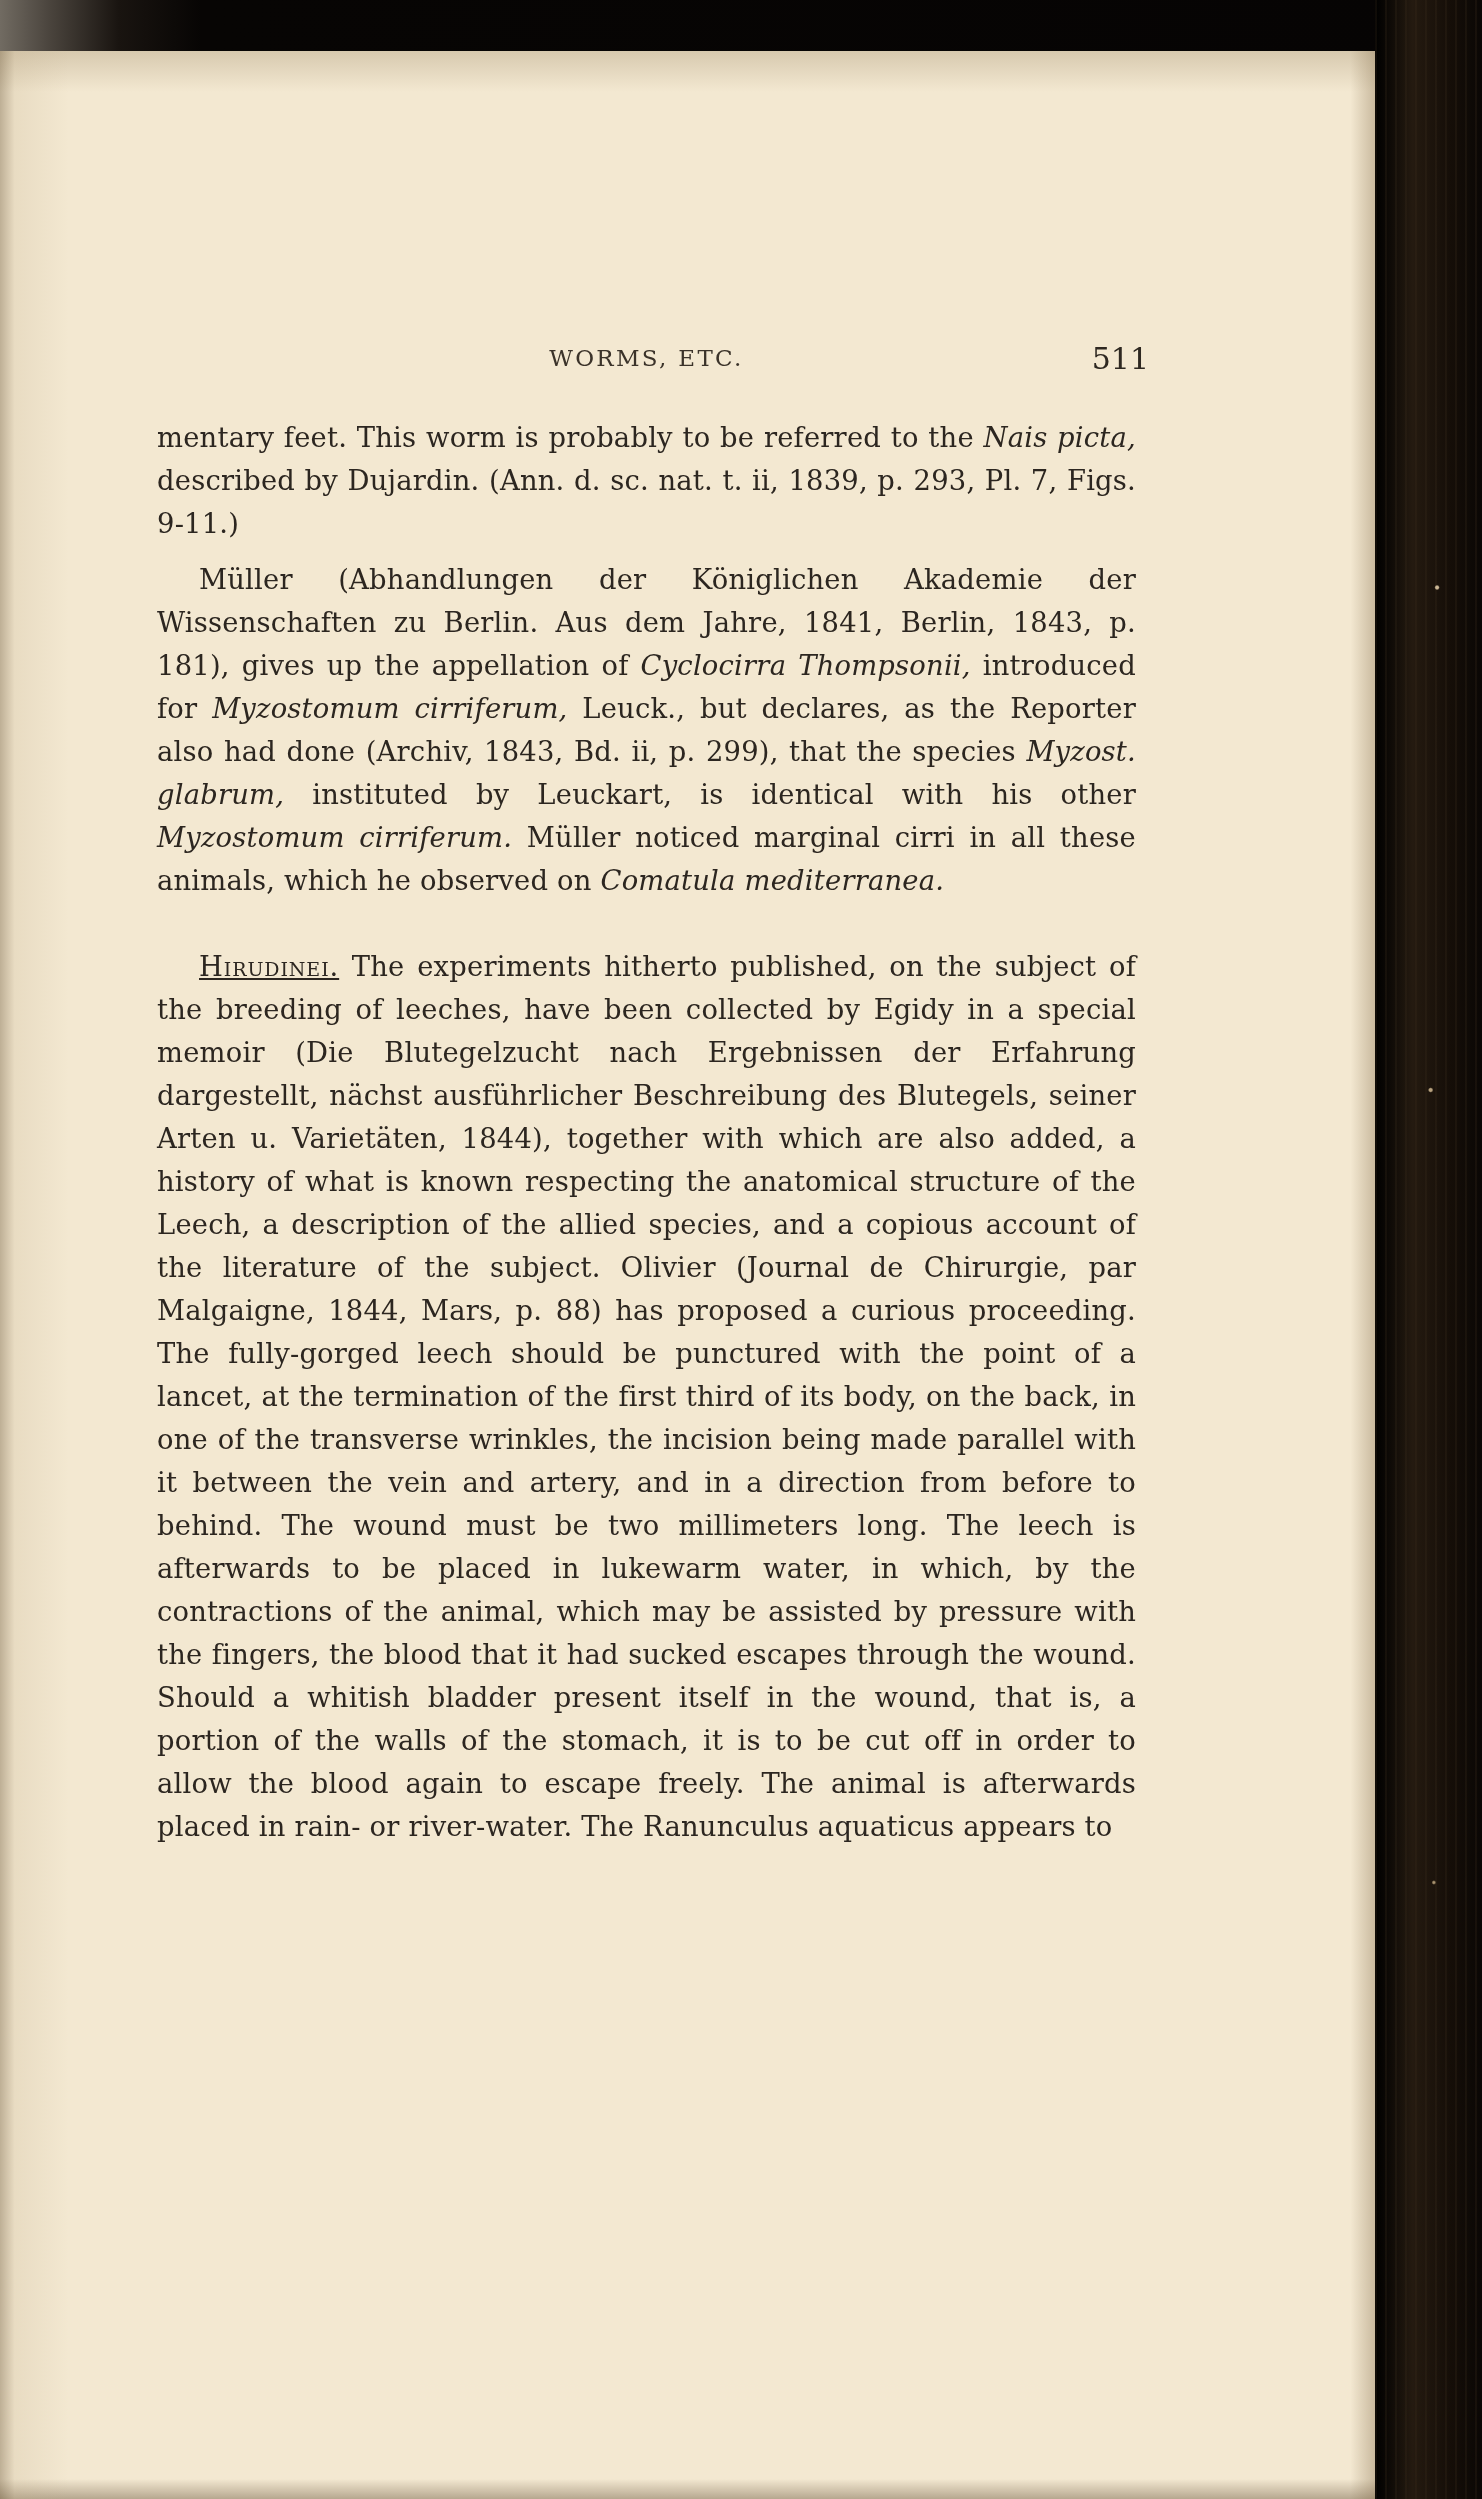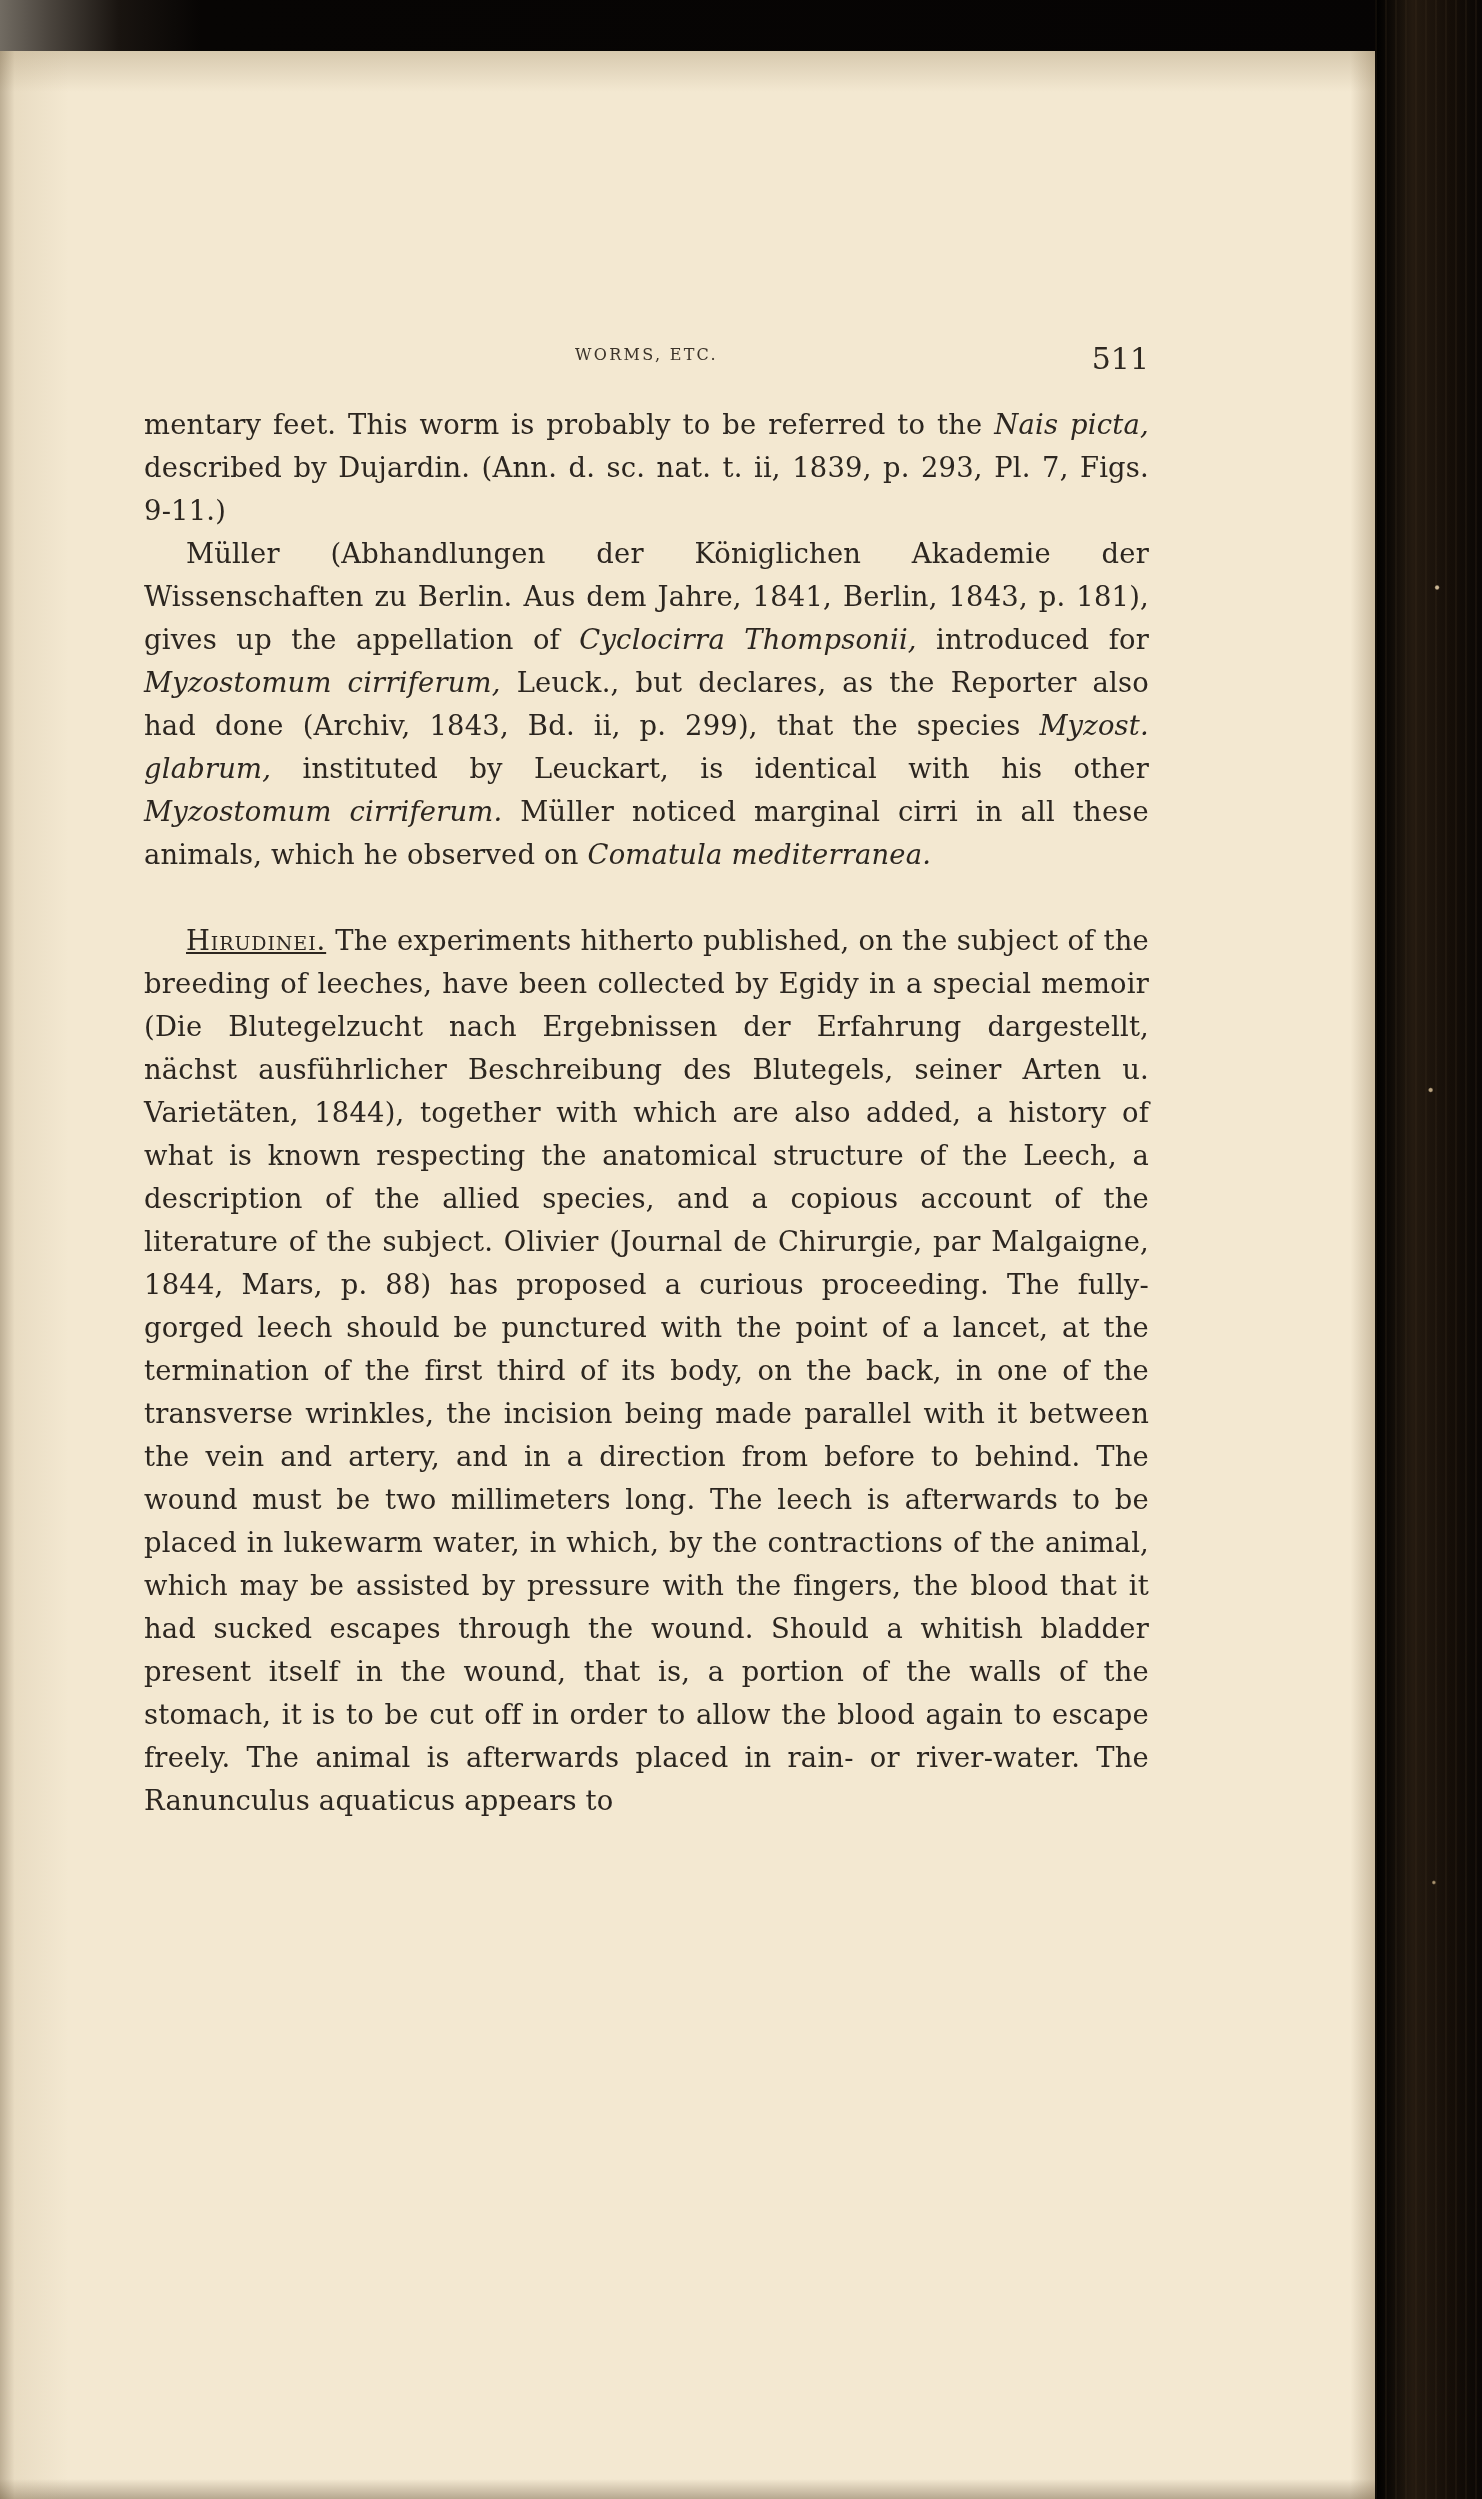--- a/index.html
+++ b/index.html
@@ -56,21 +56,21 @@
   .page-header {
     position: absolute;
     left: 144px;
     top: 294px;
     width: 1005px;
     height: 38px;
   }
   .running-title {
     display: block;
     text-align: center;
-    font-size: 16px;
+    font-size: 23px;
     letter-spacing: 2.3px;
     color: #3b332a;
   }
   .page-number {
     position: absolute;
     right: 0;
     top: -3.7px;
     font-size: 30px;
     color: #2e2821;
     text-align: right;
@@ -82,21 +82,21 @@
     left: 144px;
     top: 352px;
     width: 1005px;
     color: #2c2620;
     font-size: 27.4px;
     line-height: 43px;
     text-align: justify;
     letter-spacing: 0.2px;
   }
   .page-text p {
-    margin: 0;
+    margin: 13px;
   }
   .page-text p.indent {
     text-indent: 42px;
   }
   .page-text p.space-before {
     margin-top: 43px;
   }
   .italic { font-style: italic; }
   .smallcaps { font-variant: small-caps; letter-spacing: 0.9px; text-decoration: underline; }
 </style>

